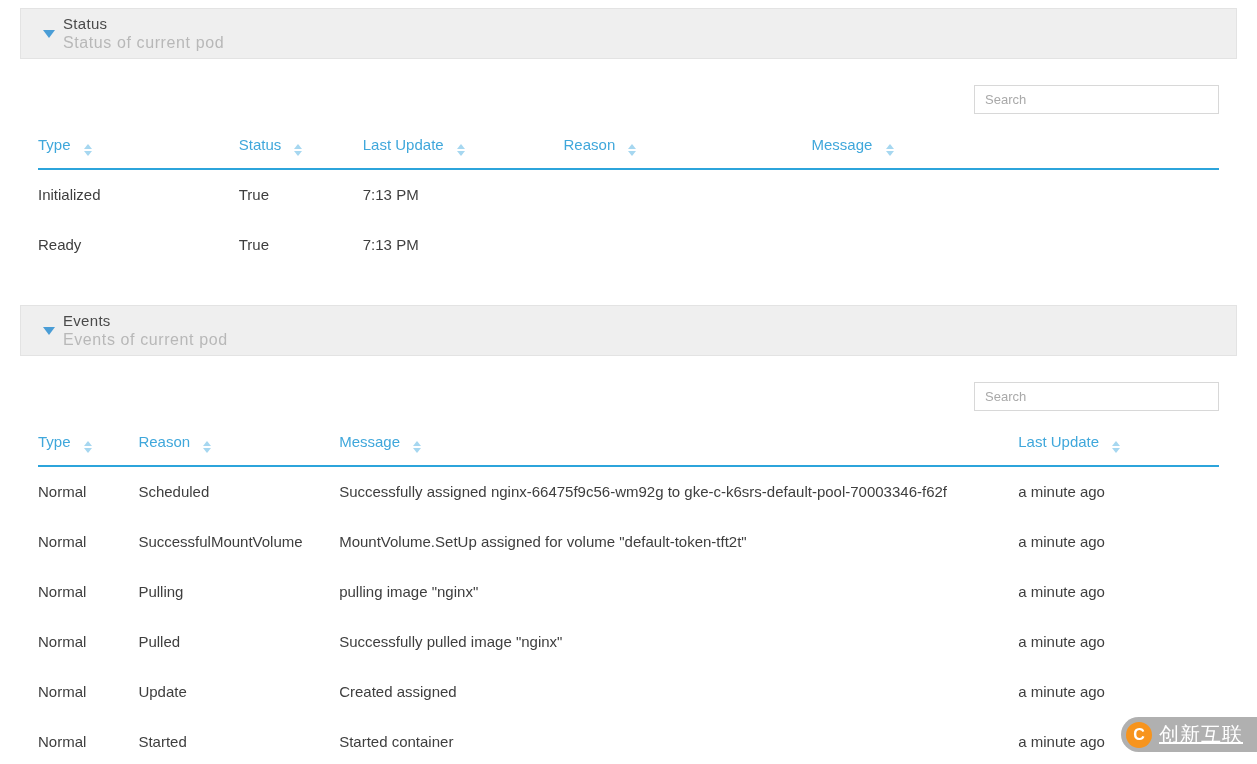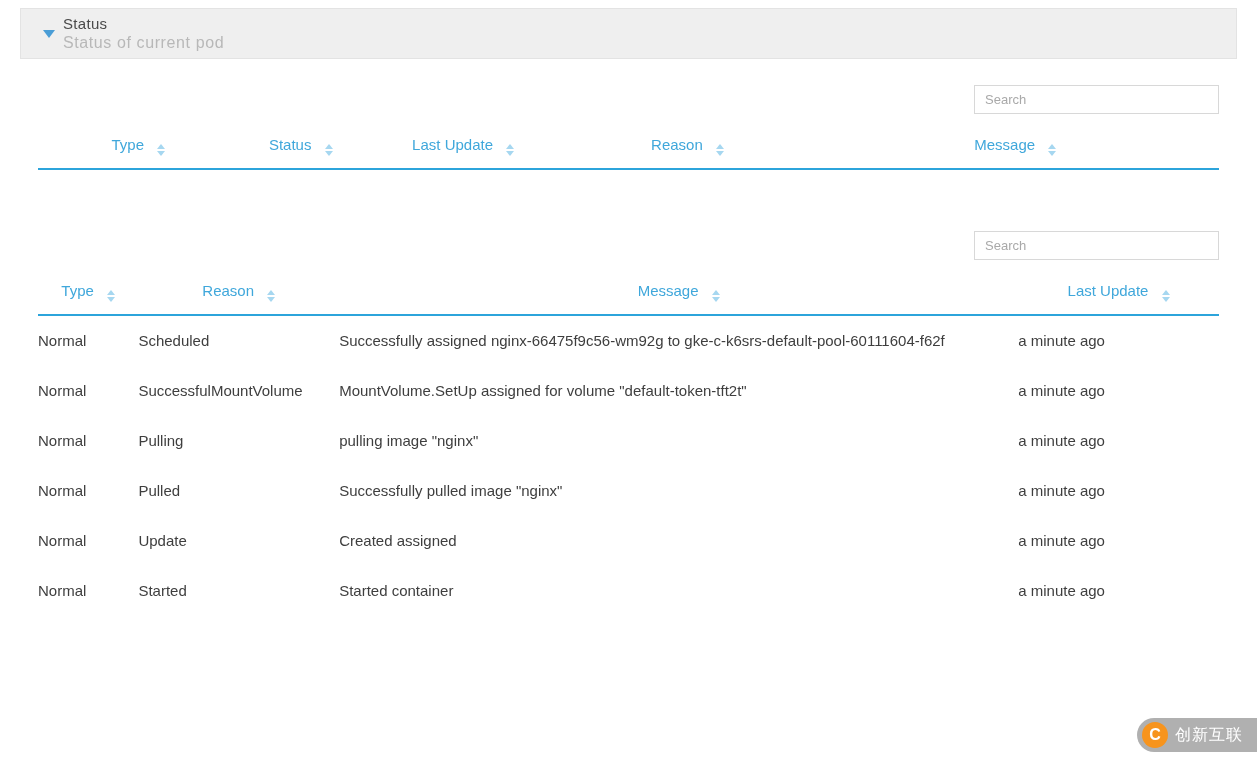--- a/index.html
+++ b/index.html
@@ -46,21 +46,21 @@
     font-size: 13px;
     font-family: "Liberation Sans", sans-serif;
     color: #555;
     outline: none;
     margin-left: 44px;
   }
   .search-input::placeholder { color: #a9a9a9; }
 
   table.data-table { width: 100%; border-collapse: collapse; table-layout: fixed; }
   .data-table th {
-    text-align: center;
+    text-align: left;
     font-weight: 400;
     font-size: 15px;
     color: #3fa7db;
     padding: 0 0 12px 0;
     border-bottom: 2px solid #2ca4db;
     white-space: nowrap;
   }
   .data-table td {
     font-size: 15px;
     color: #3e3e3e;
@@ -114,22 +114,23 @@
     background: #f7941d;
     color: #ffffff;
     font-size: 16px;
     font-weight: bold;
     display: flex;
     align-items: center;
     justify-content: center;
   }
   .wm-text {
     color: #ffffff;
-    font-size: 16px;
+    font-size: 20px;
     letter-spacing: 1px;
+    text-decoration: underline;
   }
 </style>
 </head>
 <body>
 
 <div class="panel first">
   <div class="panel-header">
     <span class="collapse-arrow"></span>
     <span class="header-text">
       <span class="panel-title">Status</span>
@@ -174,26 +175,47 @@
           <th class="c5">
             <span>Message</span>
             <span class="sort">
                 <i class="up"></i>
                 <i class="down"></i>
               </span>
           </th>
         </tr>
       </thead>
       <tbody>
+        <tr>
+          <td>Initialized</td>
+          <td>True</td>
+          <td>7:13 PM</td>
+          <td></td>
+          <td></td>
+        </tr>
+        <tr>
+          <td>Ready</td>
+          <td>True</td>
+          <td>7:13 PM</td>
+          <td></td>
+          <td></td>
+        </tr>
       </tbody>
     </table>
   </div>
 </div>
 
 <div class="panel">
+  <div class="panel-header">
+    <span class="collapse-arrow"></span>
+    <span class="header-text">
+      <span class="panel-title">Events</span>
+      <span class="panel-subtitle">Events of current pod</span>
+    </span>
+  </div>
   <div class="panel-body">
     <div class="search-row">
       <input class="search-input" type="text" placeholder="Search" style="">
     </div>
     <table class="data-table events-table">
       <thead>
         <tr>
           <th class="c1">
             <span>Type</span>
             <span class="sort">
@@ -221,21 +243,21 @@
                 <i class="up"></i>
                 <i class="down"></i>
               </span>
           </th>
         </tr>
       </thead>
       <tbody>
         <tr>
           <td>Normal</td>
           <td>Scheduled</td>
-          <td>Successfully assigned nginx-66475f9c56-wm92g to gke-c-k6srs-default-pool-60111604-f62f</td>
+          <td>Successfully assigned nginx-66475f9c56-wm92g to gke-c-k6srs-default-pool-70003346-f62f</td>
           <td>a minute ago</td>
         </tr>
         <tr>
           <td>Normal</td>
           <td>SuccessfulMountVolume</td>
           <td>MountVolume.SetUp assigned for volume "default-token-tft2t"</td>
           <td>a minute ago</td>
         </tr>
         <tr>
           <td>Normal</td>

